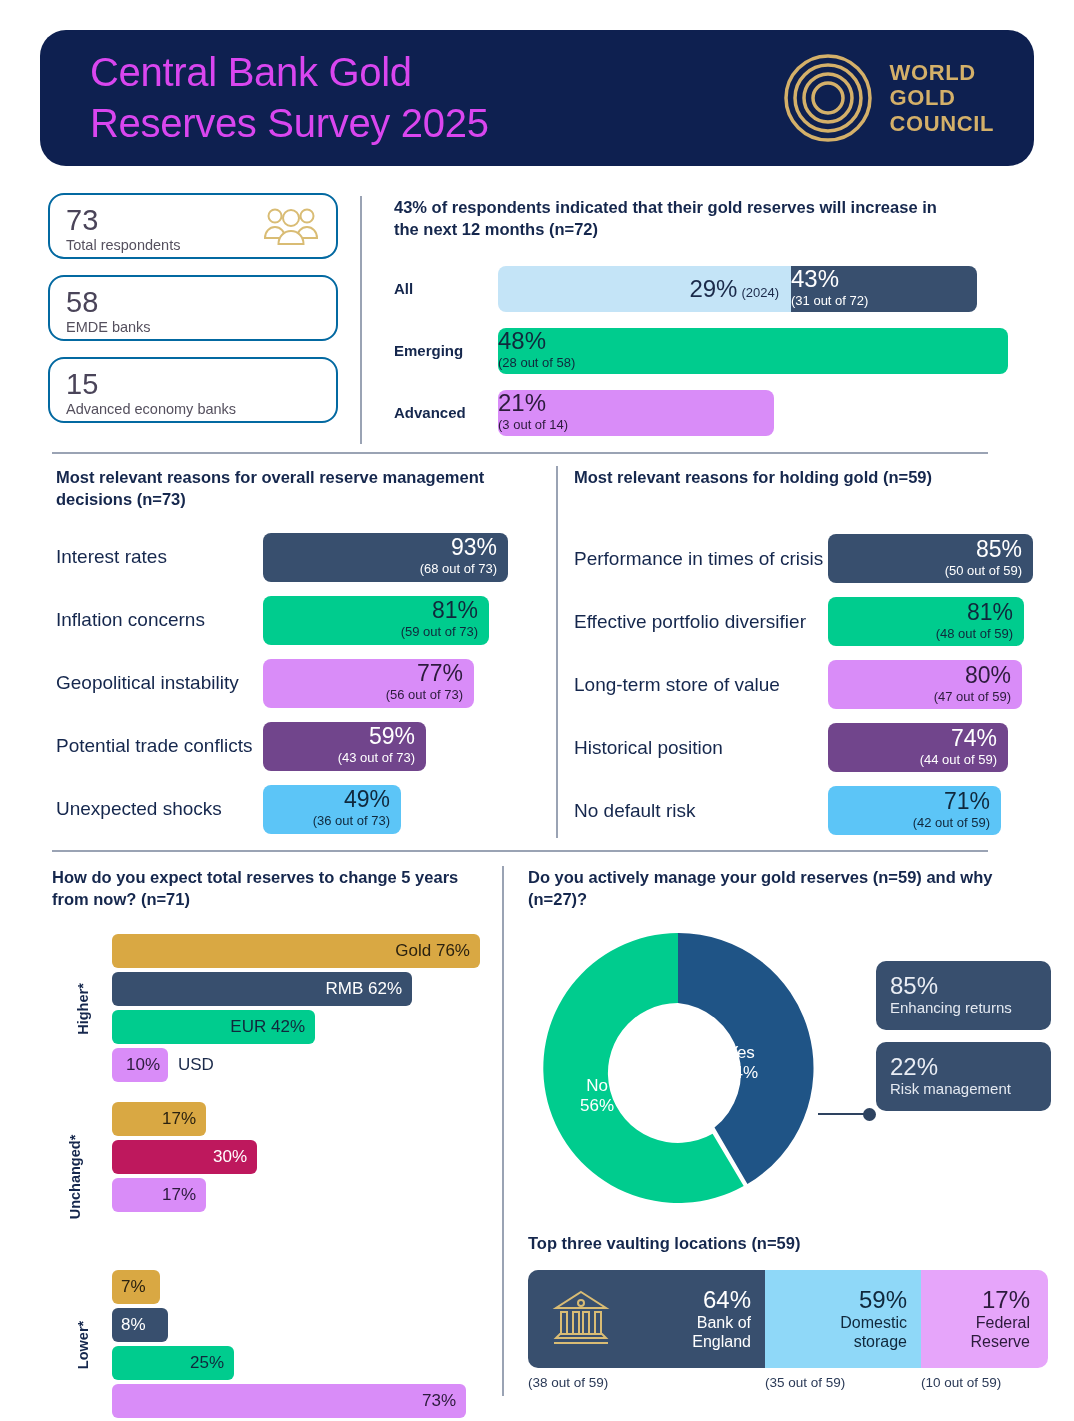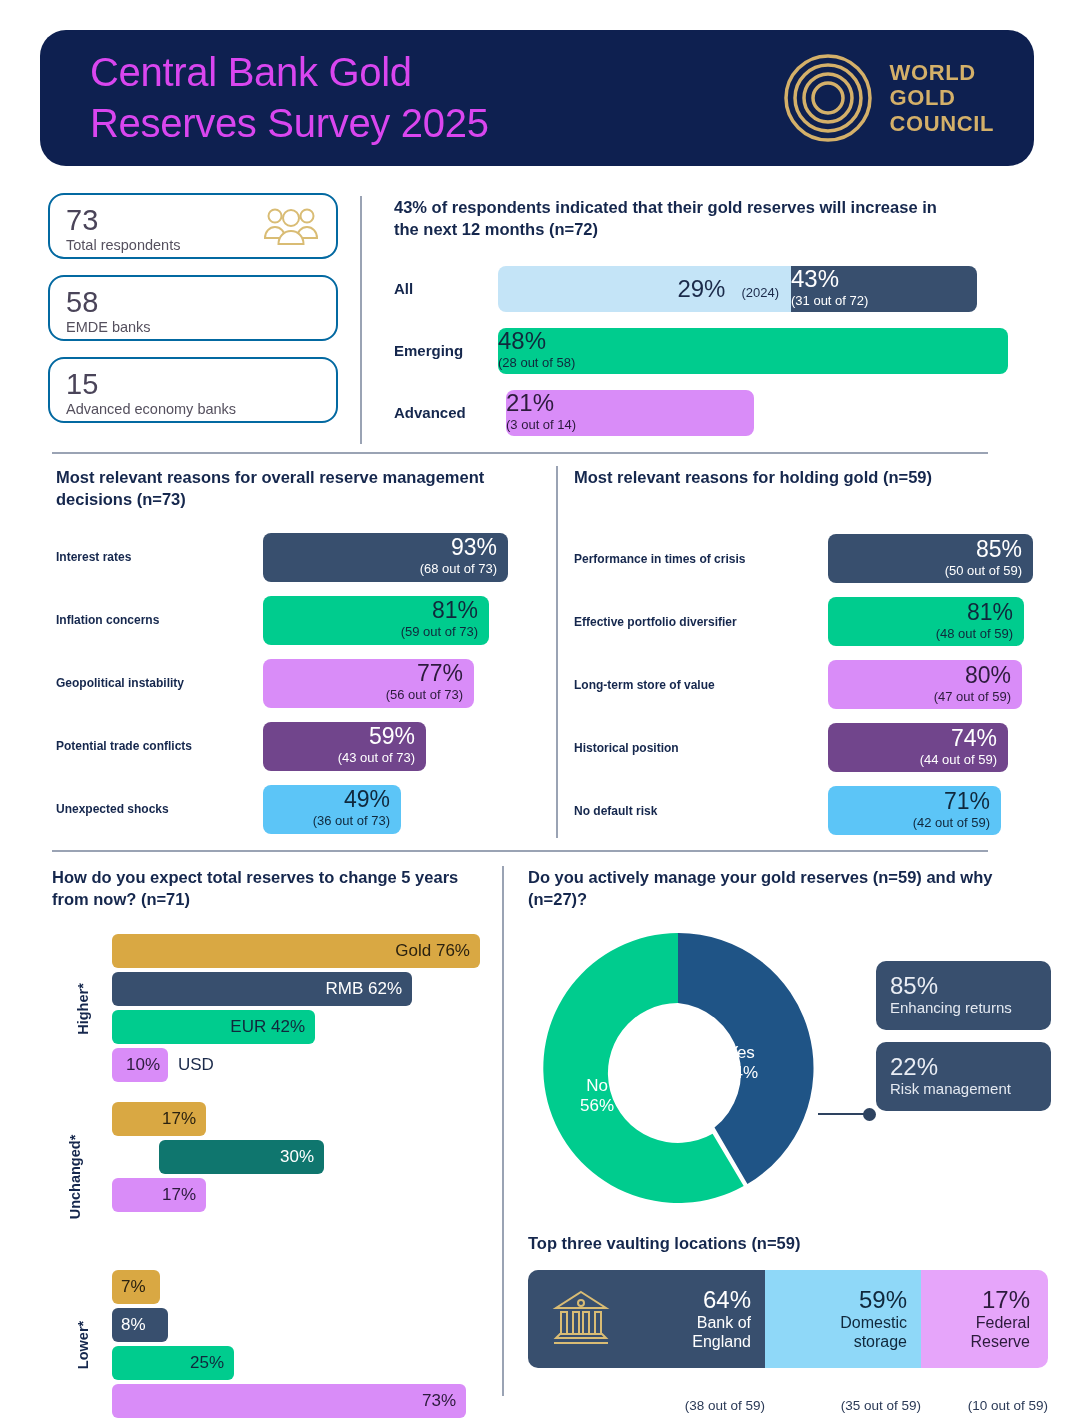--- a/index.html
+++ b/index.html
@@ -67,27 +67,27 @@
     text-align: left; padding-right: 8px;
   }
   .tb-track { position: relative; height: 46px; flex: 1; }
   .tb-seg {
     position: absolute; top: 0; height: 46px;
     display: flex; flex-direction: column; align-items: flex-start; justify-content: center;
     padding-right: 12px;
   }
   .tb-pct { font-size: 24px; line-height: 1; font-weight: 400; }
   .tb-sub { font-size: 13px; line-height: 1.25; margin-top: 2px; }
-  .tb-inline { display: flex; align-items: baseline; gap: 16px; justify-content: center; }
+  .tb-inline { display: flex; align-items: baseline; gap: 4px; justify-content: center; }
   .tb-year { font-size: 13px; }
 
   
   .reasons { position: absolute; }
   .reason-row { display: flex; align-items: center; height: 49px; margin-bottom: 14px; }
-  .reason-label { font-size: 12px; font-weight: bold; color: #15274d; }
+  .reason-label { font-size: 19px; font-weight: normal; color: #15274d; }
   .reason-bar {
     height: 49px; border-radius: 8px;
     display: flex; flex-direction: column; align-items: flex-end; justify-content: center;
     padding-right: 11px;
   }
   .rb-pct { font-size: 23px; line-height: 1; }
   .rb-sub { font-size: 13px; line-height: 1.3; margin-top: 2px; }
 
   
   .reserves { position: absolute; left: 52px; top: 866px; width: 450px; }
@@ -126,21 +126,21 @@
   
   .vault { position: absolute; left: 528px; top: 1232px; width: 520px; }
   .vault-bar { display: flex; height: 98px; margin-top: 16px; }
   .vault-seg {
     display: flex; flex-direction: column; align-items: flex-end; justify-content: center;
     padding: 0 14px 0 0; position: relative;
   }
   .vs-pct { font-size: 24px; line-height: 1.05; }
   .vs-lbl { font-size: 16px; line-height: 1.2; text-align: right; }
   .vault-foot { display: flex; margin-top: 7px; }
-  .vf-item { font-size: 13.5px; color: #2b3a57; text-align: right; margin-top: 23px; }
+  .vf-item { font-size: 13.5px; color: #2b3a57; text-align: left; }
   .bank-icon { position: absolute; left: 22px; top: 50%; transform: translateY(-50%); }
 </style>
 </head>
 <body>
 
 <div class="page">
 
   <div class="header">
     <div class="header-title">Central Bank Gold
 Reserves Survey 2025</div>
@@ -215,21 +215,21 @@
           <div class="tb-seg" style="left:0; width:510px; background:#00cc8e; border-radius:8px; color:#10283c;">
             <span class="tb-pct">48%</span>
             <span class="tb-sub">(28 out of 58)</span>
           </div>
         </div>
       </div>
 
       <div class="topbar-row">
         <div class="topbar-label">Advanced</div>
         <div class="tb-track">
-          <div class="tb-seg" style="left:8px; width:248px; background:#d98cf8; border-radius:8px; color:#2c1b3c;">
+          <div class="tb-seg" style="left:0; width:276px; background:#d98cf8; border-radius:8px; color:#2c1b3c;">
             <span class="tb-pct">21%</span>
             <span class="tb-sub">(3 out of 14)</span>
           </div>
         </div>
       </div>
 
     </div>
   </div>
 
   <div class="reasons" style="left:56px; top:466px; width:490px;">
@@ -363,21 +363,21 @@
       <div class="res-group" style="height:152px;">
         <div class="res-axis" style="left:10px;">
           <span>Unchanged*</span>
         </div>
         <div class="res-row">
           <div class="res-bar" style="width:94px; background:#d9a843; color:#2b2210;">
             <span>17%</span>
           </div>
         </div>
         <div class="res-row">
-          <div class="res-bar" style="width:165px; background:#0f766e; color:#ffffff;margin-left:47px;">
+          <div class="res-bar" style="width:145px; background:#be185d; color:#ffffff;">
             <span>30%</span>
           </div>
         </div>
         <div class="res-row">
           <div class="res-bar" style="width:94px; background:#d98cf8; color:#2c1b3c;">
             <span>17%</span>
           </div>
         </div>
       </div>
 

